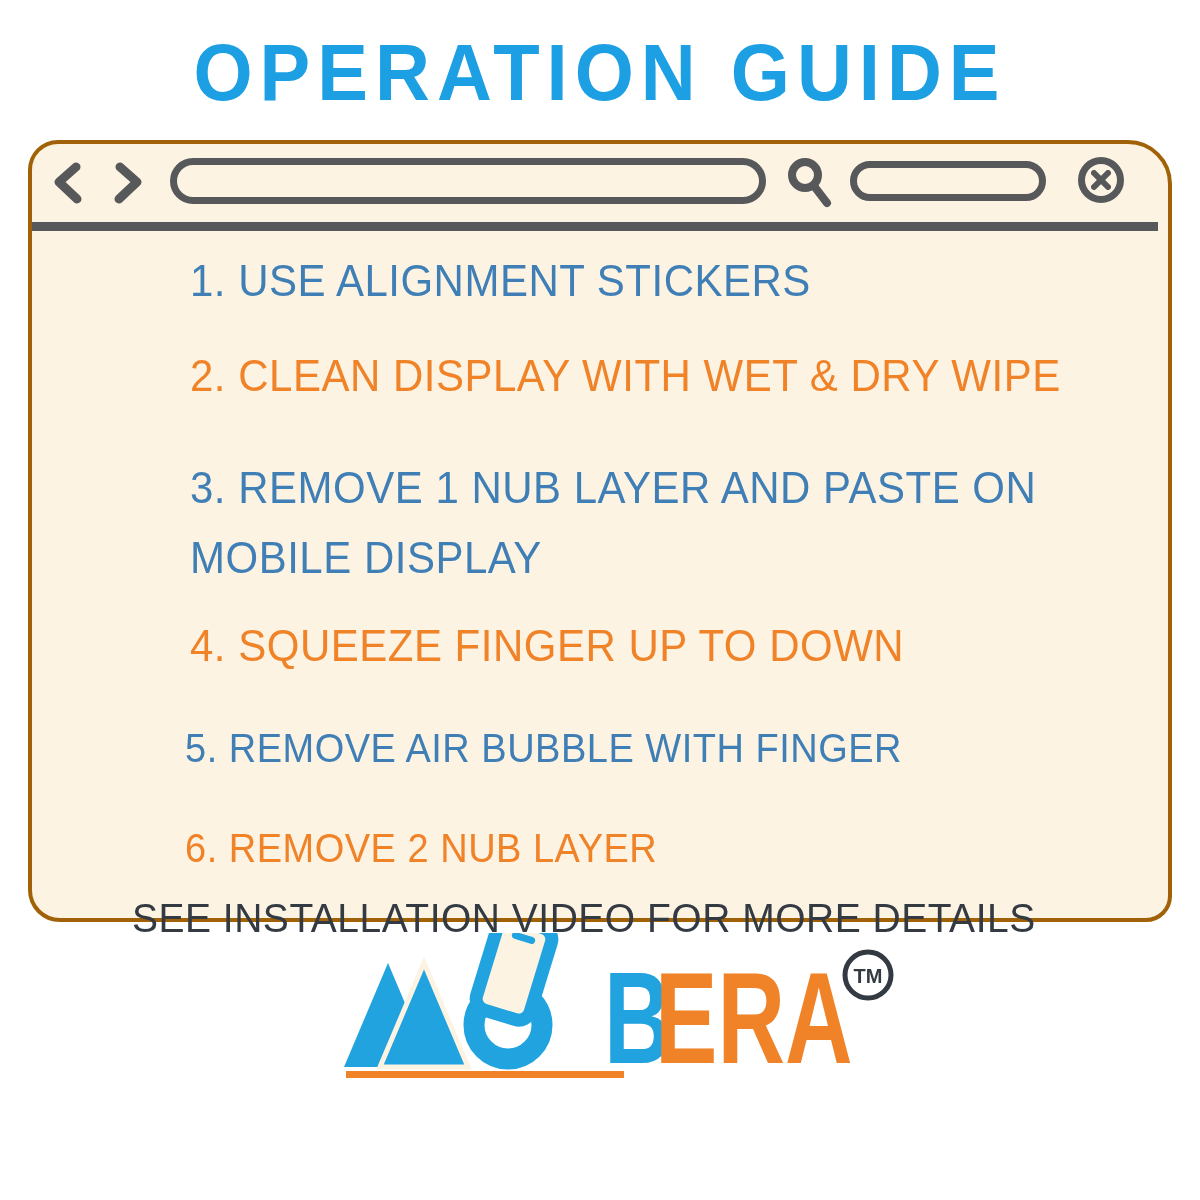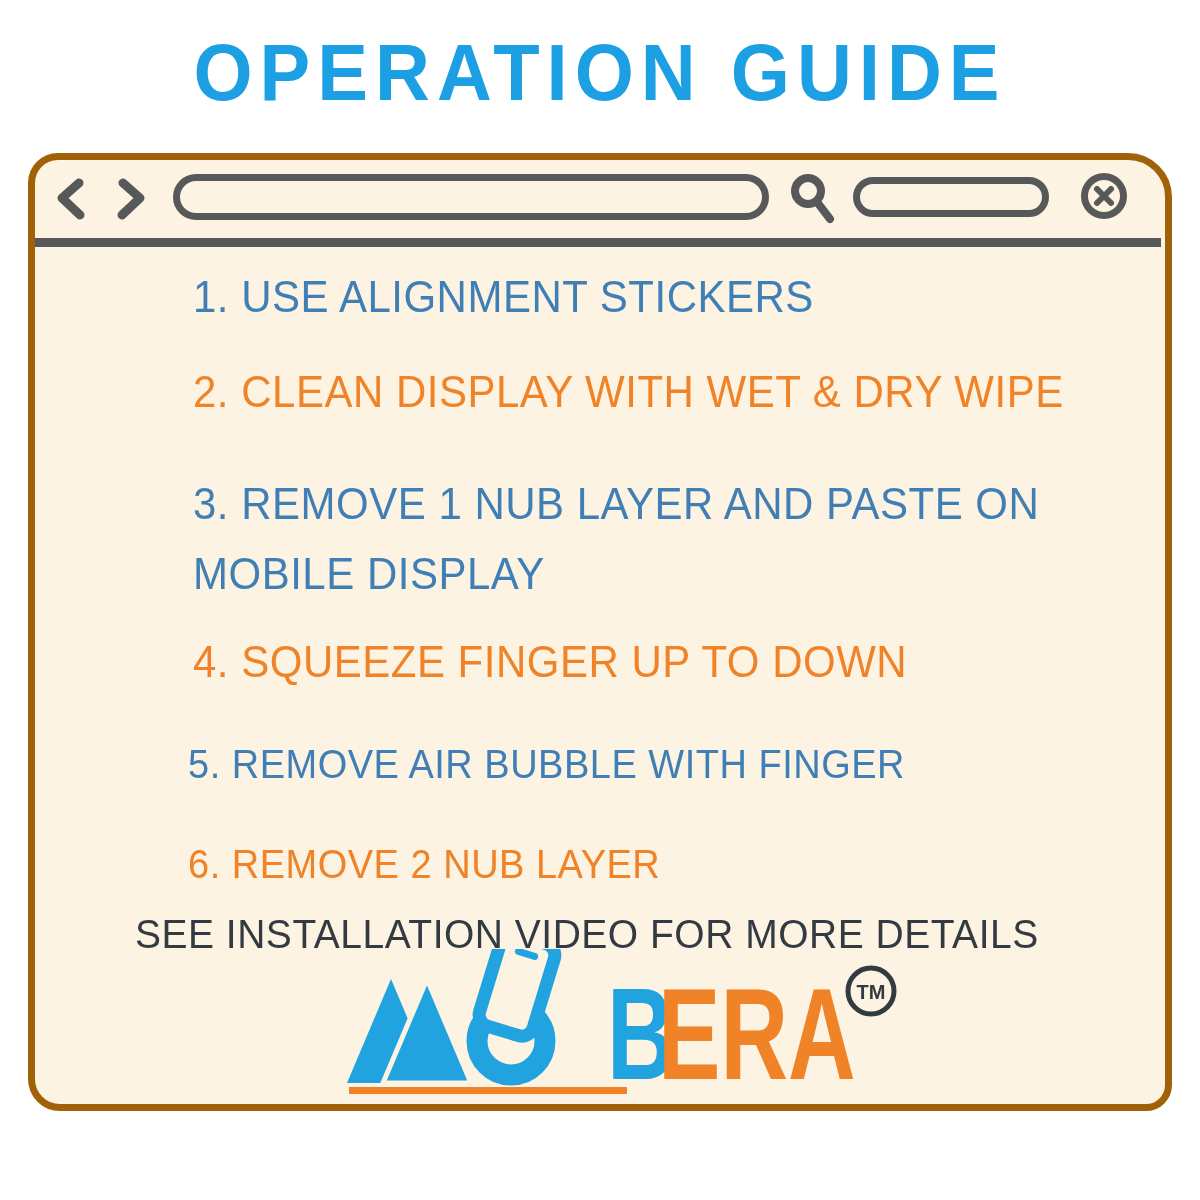--- a/index.html
+++ b/index.html
@@ -10,22 +10,22 @@
 
   
   .title {
     position:absolute; top:26px; left:0; width:1200px; text-align:center;
     font-size:76px; font-weight:800; letter-spacing:7px; color:#1C9FE3;
     transform:scaleY(1.06); transform-origin:top center; white-space:nowrap;
   }
 
   
   .window {
-    position:absolute; left:28px; top:153px; width:1144px; height:958px;
-    background:#FCF3E3; border:7px solid #a16207; box-sizing:border-box;
+    position:absolute; left:28px; top:140px; width:1144px; height:782px;
+    background:#FCF3E3; border:4px solid #a16207; box-sizing:border-box;
     border-radius:30px 44px 26px 32px;
   }
   .toolbar {
     position:absolute; left:0; top:0; width:1126px; height:78px;
     border-bottom:9px solid #57585A;
   }
   .nav-icon { position:absolute; top:17px; }
   .nav-back { left:18px; }
   .nav-fwd  { left:80px; }
   .address-bar {

